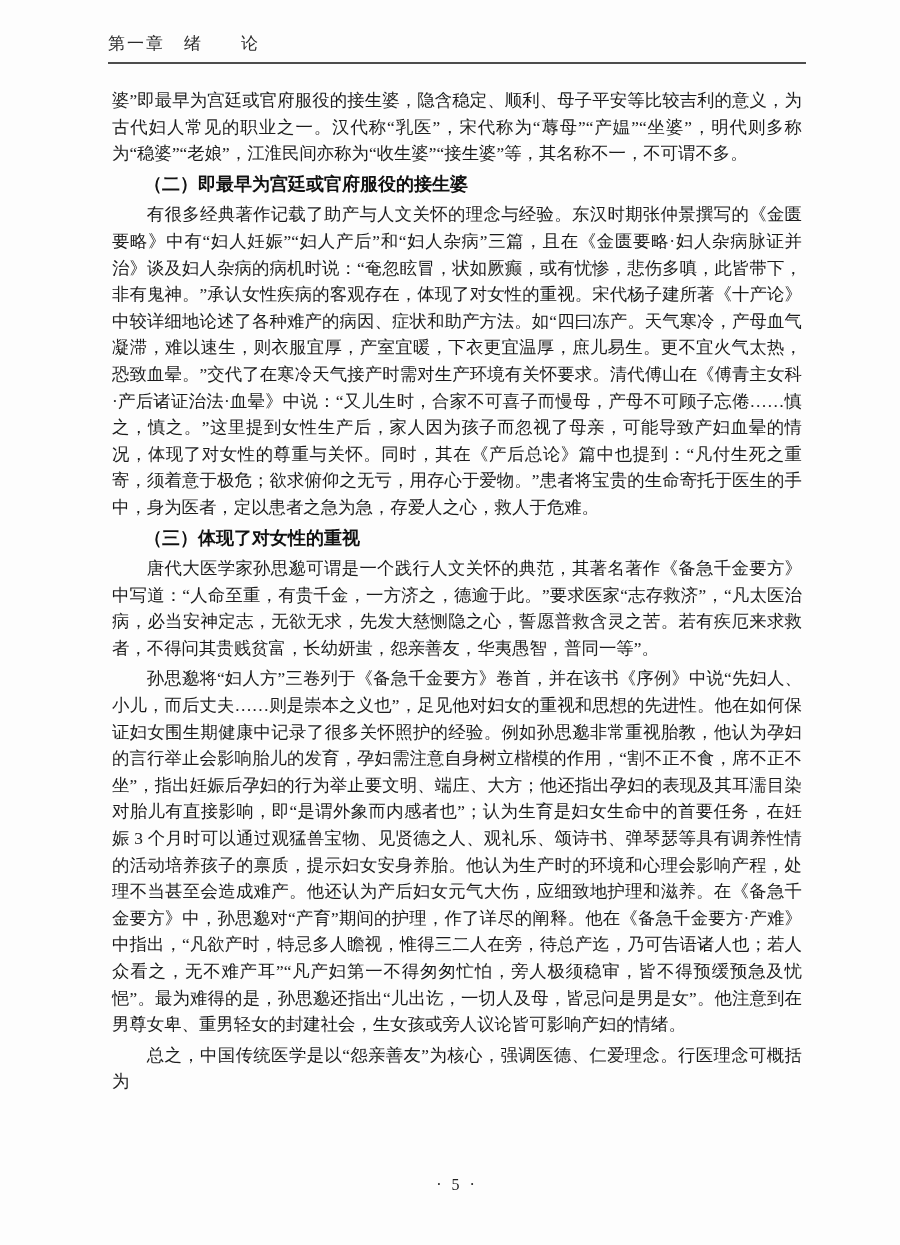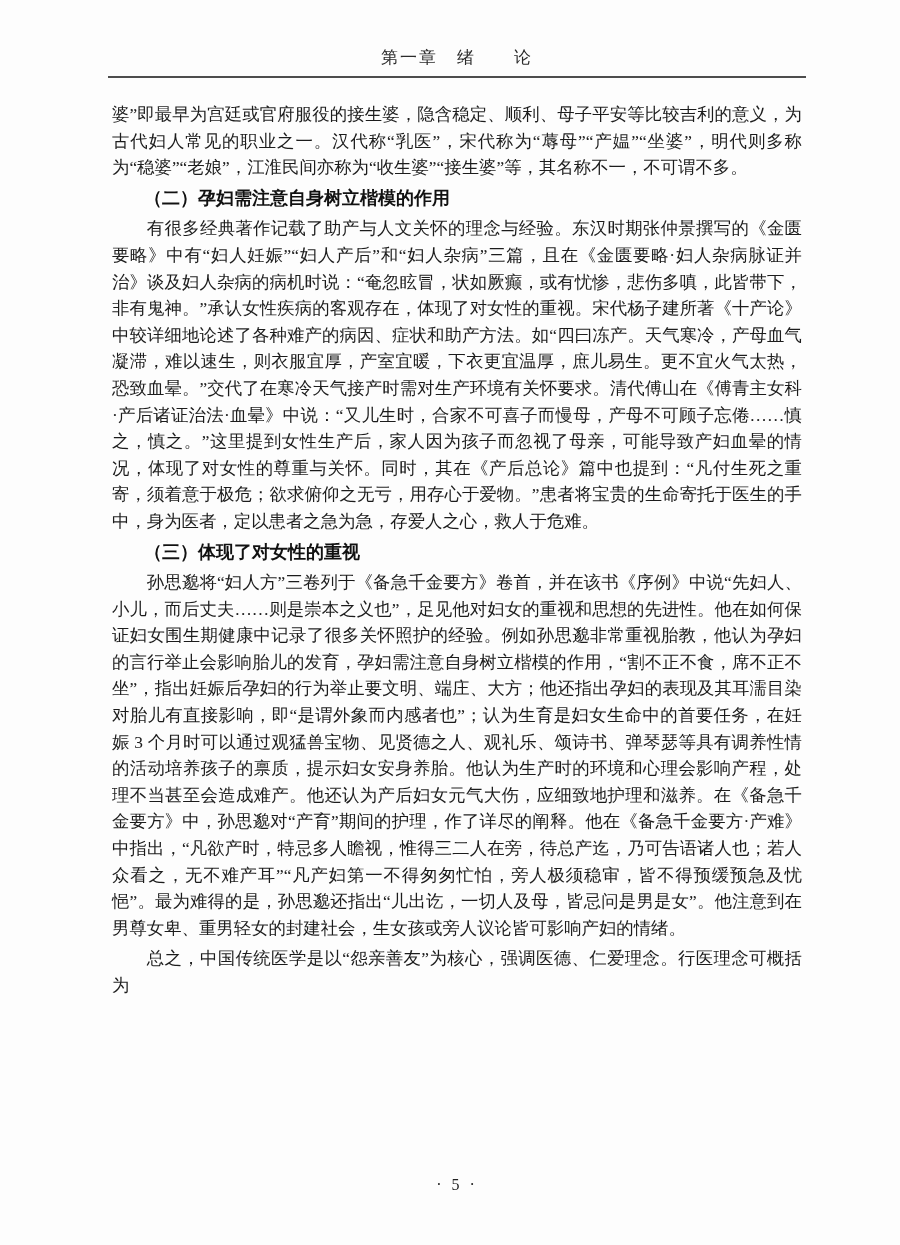--- a/index.html
+++ b/index.html
@@ -20,24 +20,24 @@
     overflow: hidden;
     color: #1e1e1e;
   }
   .content {
     position: absolute;
     left: 108px;
     top: 0;
     width: 698px;
   }
   .running-header {
-    padding-top: 46px;
+    padding-top: 32px;
     padding-bottom: 7px;
     border-bottom: 2px solid #4d4d4d;
-    text-align: center;
+    text-align: left;
   }
   .header-text {
     font-size: 17px;
     letter-spacing: 2px;
     color: #2a2a2a;
   }
   .body-text {
     margin-top: 23px;
     font-size: 17.4px;
     line-height: 26.6px;
@@ -78,23 +78,24 @@
 
 <div class="page">
   <div class="content">
 
     <div class="running-header">
       <span class="header-text">第一章　绪　　论</span>
     </div>
 
     <div class="body-text">
       <p class="noindent">婆”即最早为宫廷或官府服役的接生婆，隐含稳定、顺利、母子平安等比较吉利的意义，为古代妇人常见的职业之一。汉代称“乳医”，宋代称为“蓐母”“产媪”“坐婆”，明代则多称为“稳婆”“老娘”，江淮民间亦称为“收生婆”“接生婆”等，其名称不一，不可谓不多。</p>
-      <h3>（二）孕妇需注意自身树立楷模的作用</h3>
+      <h3>（二）即最早为宫廷或官府服役的接生婆</h3>
       <p>有很多经典著作记载了助产与人文关怀的理念与经验。东汉时期张仲景撰写的《金匮要略》中有“妇人妊娠”“妇人产后”和“妇人杂病”三篇，且在《金匮要略·妇人杂病脉证并治》谈及妇人杂病的病机时说：“奄忽眩冒，状如厥癫，或有忧惨，悲伤多嗔，此皆带下，非有鬼神。”承认女性疾病的客观存在，体现了对女性的重视。宋代杨子建所著《十产论》中较详细地论述了各种难产的病因、症状和助产方法。如“四曰冻产。天气寒冷，产母血气凝滞，难以速生，则衣服宜厚，产室宜暖，下衣更宜温厚，庶儿易生。更不宜火气太热，恐致血晕。”交代了在寒冷天气接产时需对生产环境有关怀要求。清代傅山在《傅青主女科·产后诸证治法·血晕》中说：“又儿生时，合家不可喜子而慢母，产母不可顾子忘倦……慎之，慎之。”这里提到女性生产后，家人因为孩子而忽视了母亲，可能导致产妇血晕的情况，体现了对女性的尊重与关怀。同时，其在《产后总论》篇中也提到：“凡付生死之重寄，须着意于极危；欲求俯仰之无亏，用存心于爱物。”患者将宝贵的生命寄托于医生的手中，身为医者，定以患者之急为急，存爱人之心，救人于危难。</p>
       <h3>（三）体现了对女性的重视</h3>
+      <p>唐代大医学家孙思邈可谓是一个践行人文关怀的典范，其著名著作《备急千金要方》中写道：“人命至重，有贵千金，一方济之，德逾于此。”要求医家“志存救济”，“凡太医治病，必当安神定志，无欲无求，先发大慈恻隐之心，誓愿普救含灵之苦。若有疾厄来求救者，不得问其贵贱贫富，长幼妍蚩，怨亲善友，华夷愚智，普同一等”。</p>
       <p>孙思邈将“妇人方”三卷列于《备急千金要方》卷首，并在该书《序例》中说“先妇人、小儿，而后丈夫……则是崇本之义也”，足见他对妇女的重视和思想的先进性。他在如何保证妇女围生期健康中记录了很多关怀照护的经验。例如孙思邈非常重视胎教，他认为孕妇的言行举止会影响胎儿的发育，孕妇需注意自身树立楷模的作用，“割不正不食，席不正不坐”，指出妊娠后孕妇的行为举止要文明、端庄、大方；他还指出孕妇的表现及其耳濡目染对胎儿有直接影响，即“是谓外象而内感者也”；认为生育是妇女生命中的首要任务，在妊娠 3 个月时可以通过观猛兽宝物、见贤德之人、观礼乐、颂诗书、弹琴瑟等具有调养性情的活动培养孩子的禀质，提示妇女安身养胎。他认为生产时的环境和心理会影响产程，处理不当甚至会造成难产。他还认为产后妇女元气大伤，应细致地护理和滋养。在《备急千金要方》中，孙思邈对“产育”期间的护理，作了详尽的阐释。他在《备急千金要方·产难》中指出，“凡欲产时，特忌多人瞻视，惟得三二人在旁，待总产迄，乃可告语诸人也；若人众看之，无不难产耳”“凡产妇第一不得匆匆忙怕，旁人极须稳审，皆不得预缓预急及忧悒”。最为难得的是，孙思邈还指出“儿出讫，一切人及母，皆忌问是男是女”。他注意到在男尊女卑、重男轻女的封建社会，生女孩或旁人议论皆可影响产妇的情绪。</p>
       <p>总之，中国传统医学是以“怨亲善友”为核心，强调医德、仁爱理念。行医理念可概括为</p>
     </div>
 
   </div>
 
   <div class="page-footer">
     <span class="page-number">· 5 ·</span>
   </div>
 </div>

